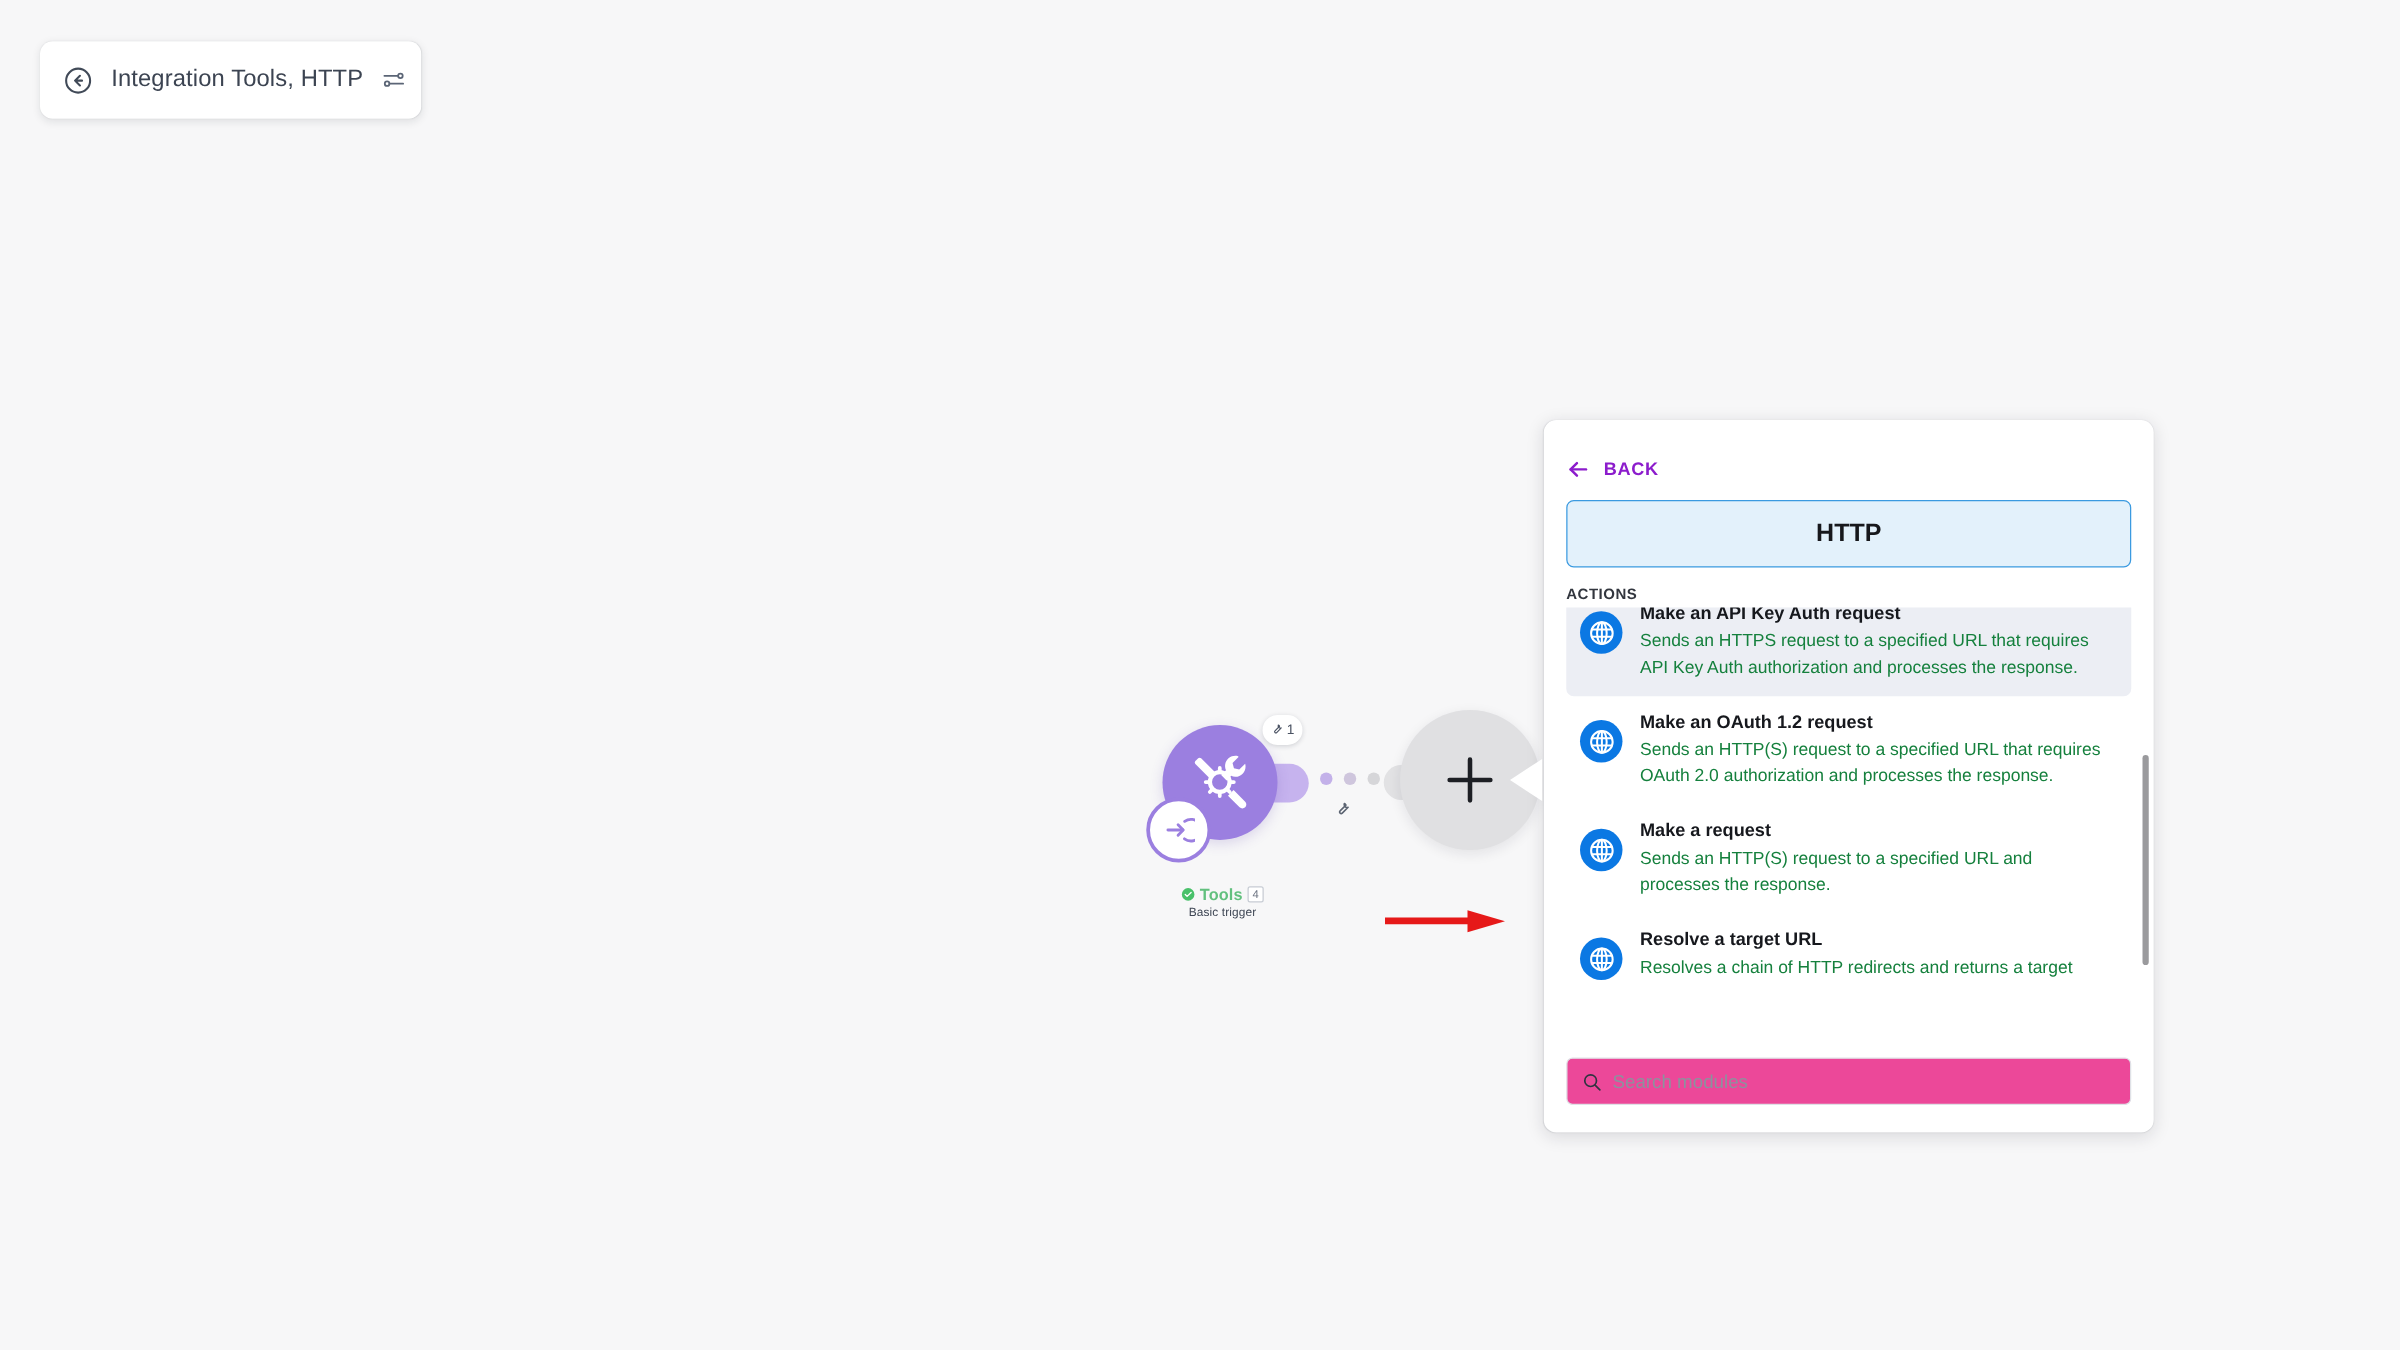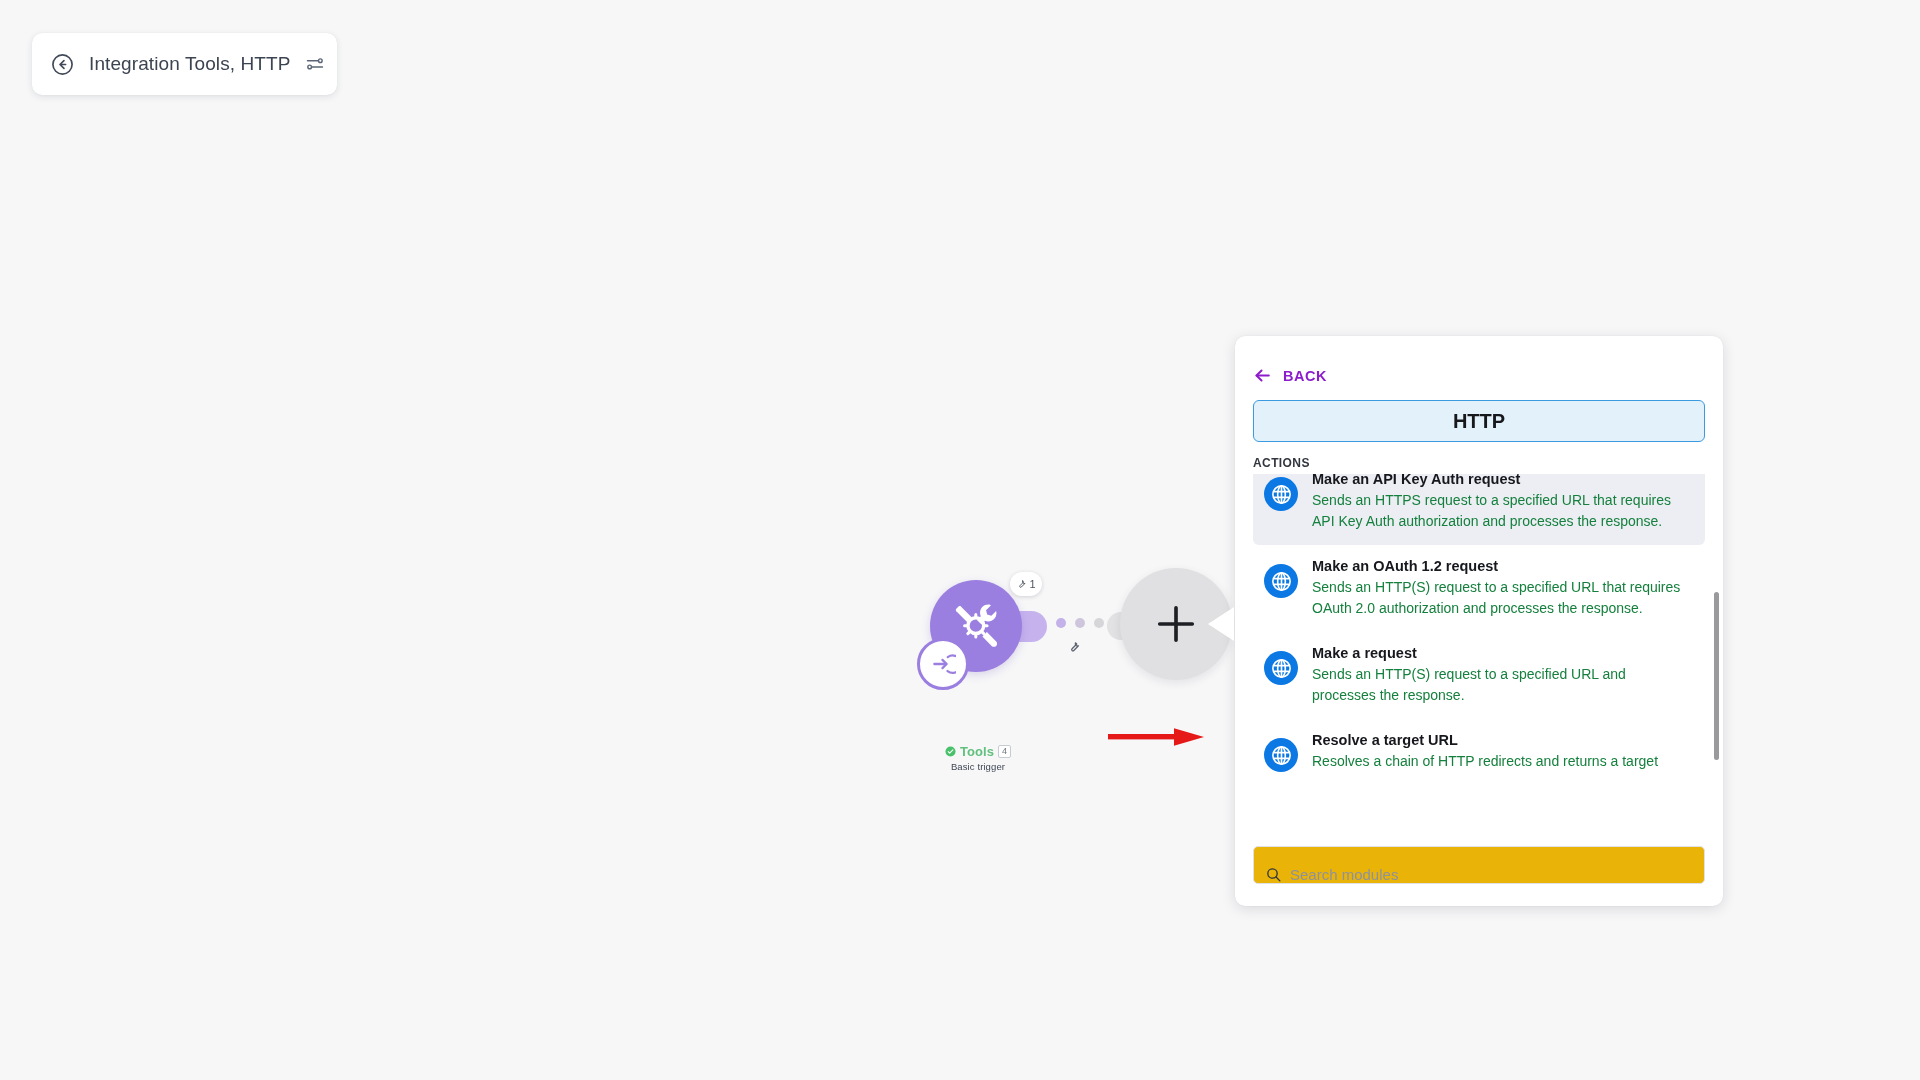--- a/index.html
+++ b/index.html
@@ -130,21 +130,20 @@
     position: absolute;
     left: -32px; top: 128px;
     width: 160px;
     text-align: center;
   }
   .node-caption-row {
     display: flex;
     align-items: center;
     justify-content: center;
     gap: 4px;
-    margin-top: 36px;
   }
   .node-status-dot {
     width: 11px; height: 11px;
     flex: 0 0 11px;
     color: #49c16a;
     display: flex; align-items: center; justify-content: center;
   }
   .node-name {
     font-size: 13px;
     font-weight: bold;
@@ -269,21 +268,21 @@
   }
   .panel-back-label {
     font-size: 14.5px;
     font-weight: bold;
     color: #8c1ccc;
     letter-spacing: 0.5px;
   }
 
   .panel-app-header {
     margin: 10px 18px 0 18px;
-    height: 42px;
+    height: 54px;
     background: #e3f1fb;
     border: 1px solid #3b9ae0;
     border-radius: 6px;
     display: flex;
     align-items: center;
     justify-content: center;
     font-size: 20px;
     font-weight: bold;
     color: #17181c;
     cursor: pointer;
@@ -354,23 +353,23 @@
     border-radius: 3px;
     background: #9a9a9d;
     cursor: pointer;
   }
 
   .panel-search-wrap { padding: 8px 18px 22px 18px; }
   .panel-search {
     height: 38px;
     border: 1px solid #dfe1e6;
     border-radius: 5px;
-    background: #eab308;
-    display: flex;
-    align-items: flex-end;
+    background: #ec4899;
+    display: flex;
+    align-items: center;
     gap: 8px;
     padding: 0 11px;
   }
   .panel-search-icon {
     flex: 0 0 17px;
     width: 17px; height: 17px;
     color: #2f3440;
     display: flex; align-items: center; justify-content: center;
   }
   .panel-search input {

